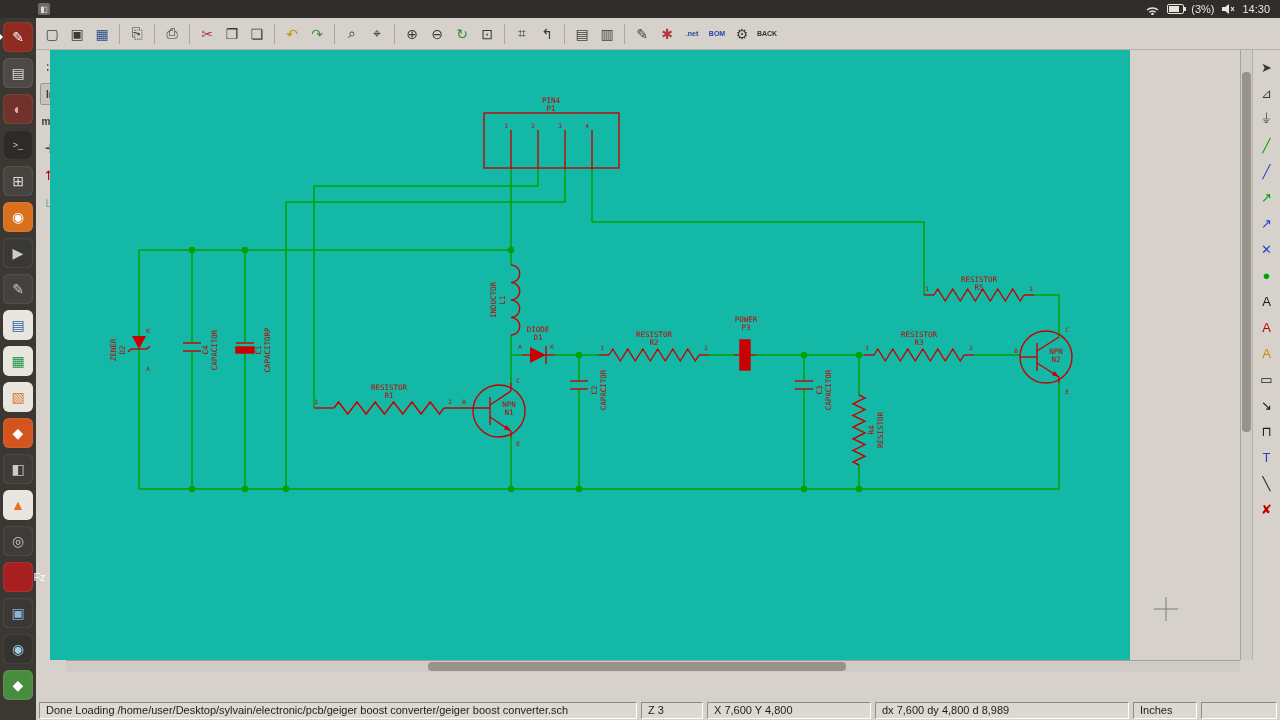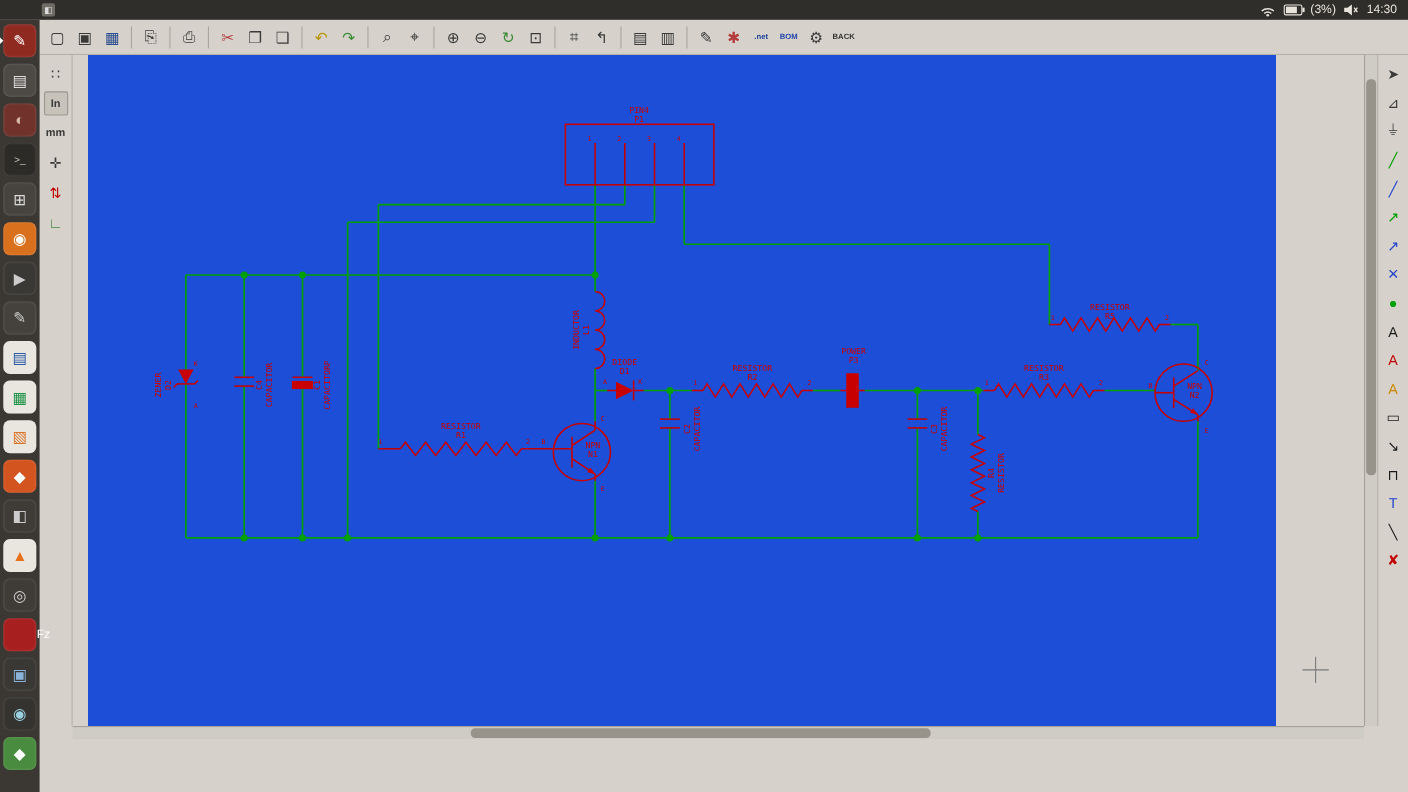--- a/index.html
+++ b/index.html
@@ -39,21 +39,21 @@
   .left-tools{position:absolute;left:0;top:32px;width:30px;height:610px;border-right:1px solid #b5b1a9;
               display:flex;flex-direction:column;align-items:center;padding-top:6px;box-sizing:border-box;gap:5px;}
   .right-tools{position:absolute;right:0;top:32px;width:28px;height:610px;border-left:1px solid #b5b1a9;
                display:flex;flex-direction:column;align-items:center;padding-top:6px;box-sizing:border-box;gap:4px;}
   .vt-btn{width:22px;height:22px;display:flex;align-items:center;justify-content:center;
           font-size:13px;color:#3a3a3a;border-radius:2px;flex:none;}
   .vt-btn.small-text{font-size:10px;font-weight:bold;}
   .vt-btn.pressed{border:1px solid #9a968e;background:#c7c3bb;box-sizing:border-box;}
 
   
-  .canvas{position:absolute;left:44px;top:32px;width:1080px;height:610px;background:#1d4ed8;}
+  .canvas{position:absolute;left:14px;top:32px;width:1080px;height:610px;background:#14b8a6;}
   .canvas svg{display:block;}
 
   
   .vscroll{position:absolute;left:1204px;top:32px;width:12px;height:610px;background:#cfccc5;
            border-left:1px solid #a5a199;box-sizing:border-box;}
   .vscroll-thumb{position:absolute;left:1px;top:22px;width:9px;height:360px;background:#97938b;border-radius:4px;}
   .hscroll{position:absolute;left:30px;top:642px;width:1174px;height:12px;background:#cfccc5;
            border-top:1px solid #a5a199;box-sizing:border-box;}
   .hscroll-thumb{position:absolute;top:1px;left:362px;width:418px;height:9px;background:#97938b;border-radius:4px;}
 
@@ -490,15 +490,23 @@
           <span style="color: rgb(34, 68, 204);">T</span>
         </div>
         <div class="vt-btn">
           <span style="color: rgb(26, 26, 26);">╲</span>
         </div>
         <div class="vt-btn">
           <span style="color: rgb(192, 0, 0);">✘</span>
         </div>
       </div>
 
+    <div class="statusbar">
+      <span class="status-field sf-message">Done Loading /home/user/Desktop/sylvain/electronic/pcb/geiger boost converter/geiger boost converter.sch</span>
+      <span class="status-field sf-zoom">Z 3</span>
+      <span class="status-field sf-cursor">X 7,600 Y 4,800</span>
+      <span class="status-field sf-delta">dx 7,600 dy 4,800 d 8,989</span>
+      <span class="status-field sf-units">Inches</span>
+      <span class="status-field sf-pad"></span>
+    </div>
 
   </div>
 </div>
 
 </body></html>

